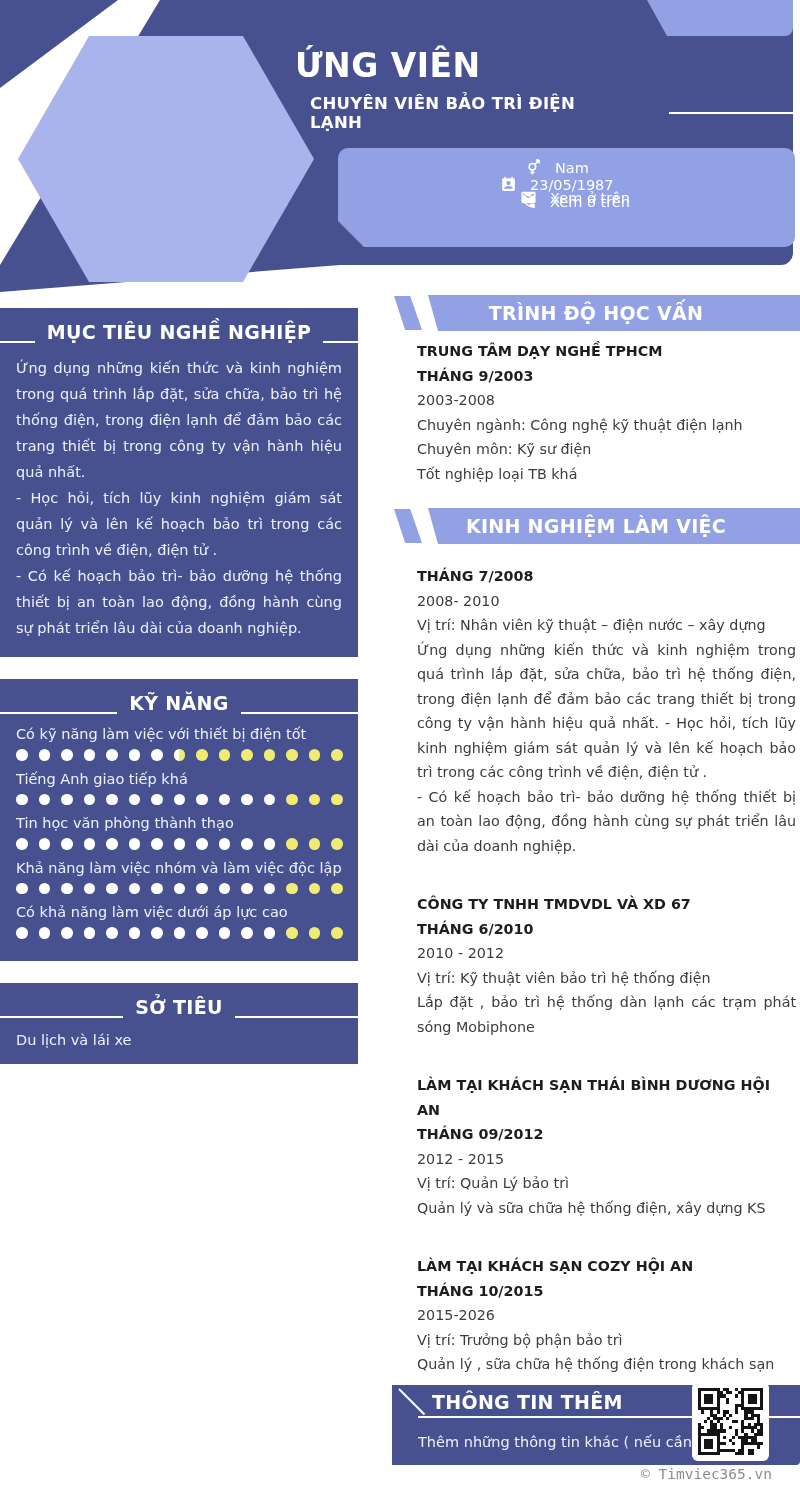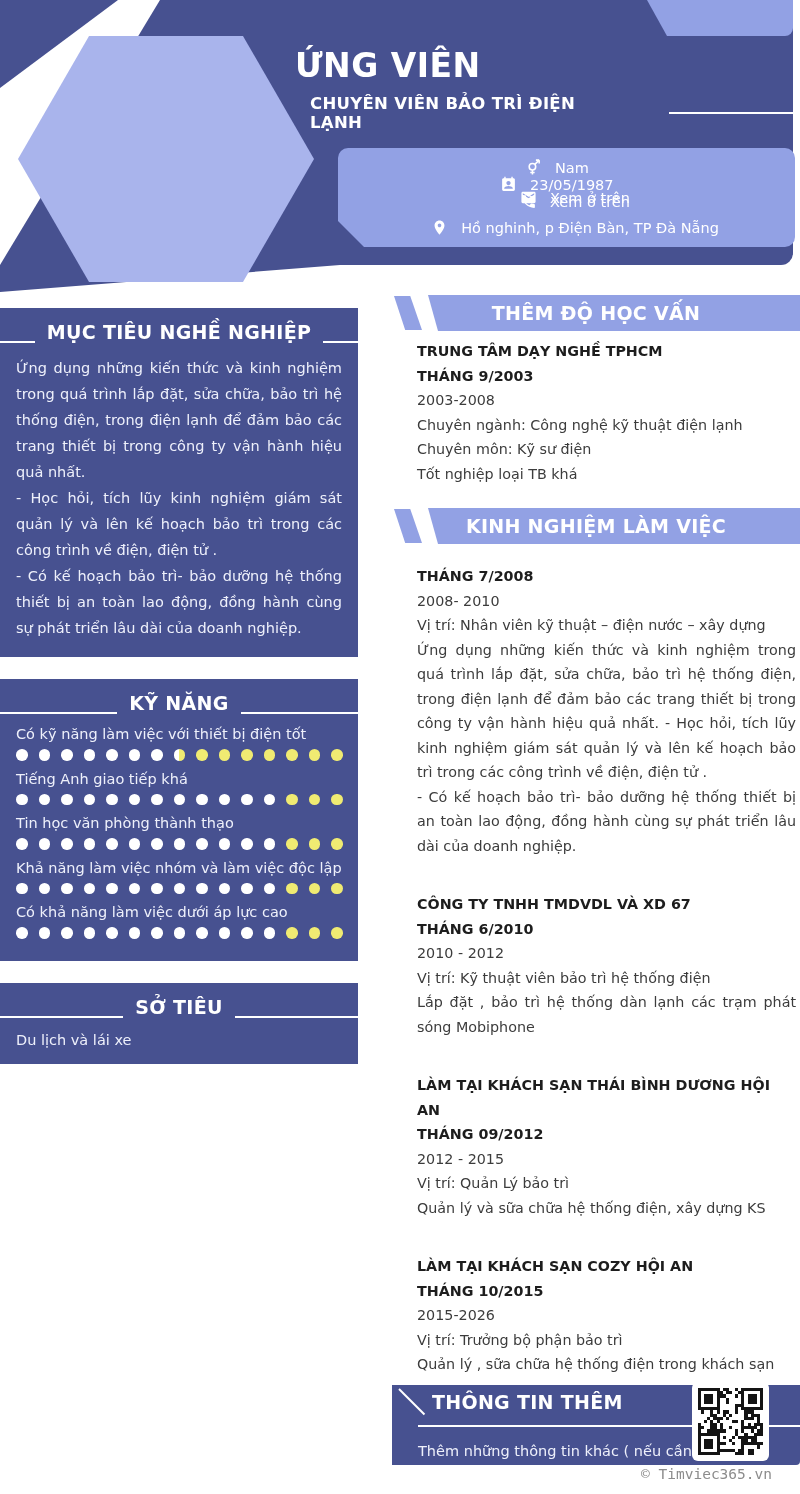--- a/index.html
+++ b/index.html
@@ -87,21 +87,21 @@
   .entry:first-child{margin-top:0;}
   .entry p{text-align:justify;}
   p:empty{display:none;}
   .exp-list{margin-top:12px;}
 
   
   .addl{position:absolute;left:392px;top:1385px;width:408px;height:80px;background:var(--navy);
     border-radius:0 0 4px 0;color:#fff;}
   .addl-diag{position:absolute;left:7px;top:3px;width:36px;height:2px;background:#fff;
     transform:rotate(45deg);transform-origin:left center;}
-  .addl-titlerow{margin:0 0 4px 26px;padding:6px 0 12px 14px;border-bottom:2px solid #fff;
+  .addl-titlerow{margin:0 0 4px 26px;padding:6px 0 3px 14px;border-bottom:2px solid #fff;
     font-size:19px;font-weight:bold;letter-spacing:.3px;}
   .addl-body{padding:12px 0 0 26px;font-size:14.5px;color:var(--sidetext);}
   .qr-card{position:absolute;right:31px;top:-3px;width:77px;height:79px;background:#fff;border-radius:6px;
     display:flex;align-items:center;justify-content:center;}
   .qr{display:grid;grid-template-rows:repeat(21,1fr);grid-template-columns:repeat(21,1fr);
     width:65px;height:67px;}
   .qr i{background:#141414;}
 
   .footer{position:absolute;right:28px;top:1466px;font-family:"DejaVu Sans Mono","Liberation Mono",monospace;
     font-size:14.5px;color:#8c8c8c;}
@@ -155,28 +155,20 @@
         </div>
       </div>
       <div class="c-row">
         <div class="c-item">
           <svg viewBox="0 0 24 24" fill="#fff">
               <path d="M20 4H4c-1.1 0-2 .9-2 2v12c0 1.1.9 2 2 2h16c1.1 0 2-.9 2-2V6c0-1.1-.9-2-2-2zm0 4-8 5-8-5V6l8 5 8-5v2z"></path>
             </svg>
           <span>Xem ở trên</span>
         </div>
       </div>
-      <div class="c-row">
-        <div class="c-item">
-          <svg viewBox="0 0 24 24" fill="#fff">
-              <path d="M12 2C8.13 2 5 5.13 5 9c0 5.25 7 13 7 13s7-7.75 7-13c0-3.87-3.13-7-7-7zm0 9.5c-1.38 0-2.5-1.12-2.5-2.5s1.12-2.5 2.5-2.5 2.5 1.12 2.5 2.5-1.12 2.5-2.5 2.5z"></path>
-            </svg>
-          <span>Hồ nghinh, p Điện Bàn, TP Đà Nẵng</span>
-        </div>
-      </div>
     </div>
   </div>
 
   <div class="sidebar">
     <div class="sideblock">
       <div class="sb-title">
         <span class="rule"></span>
         <span>MỤC TIÊU NGHỀ NGHIỆP</span>
         <span class="rule"></span>
       </div>
@@ -302,21 +294,21 @@
         <span class="rule"></span>
       </div>
       <div class="hobby-text">Du lịch và lái xe</div>
     </div>
   </div>
 
   <div class="rc">
 
     <div class="banner">
       <div class="fold"></div>
-      <div class="bannerbody">THÊM ĐỘ HỌC VẤN</div>
+      <div class="bannerbody">TRÌNH ĐỘ HỌC VẤN</div>
     </div>
     <div class="rc-section">
       <div class="bold-line">TRUNG TÂM DẠY NGHỀ TPHCM</div>
       <div class="bold-line">THÁNG 9/2003</div>
       <div>2003-2008</div>
       <div>Chuyên ngành: Công nghệ kỹ thuật điện lạnh</div>
       <div>Chuyên môn: Kỹ sư điện</div>
       <div>Tốt nghiệp loại TB khá</div>
     </div>
 

